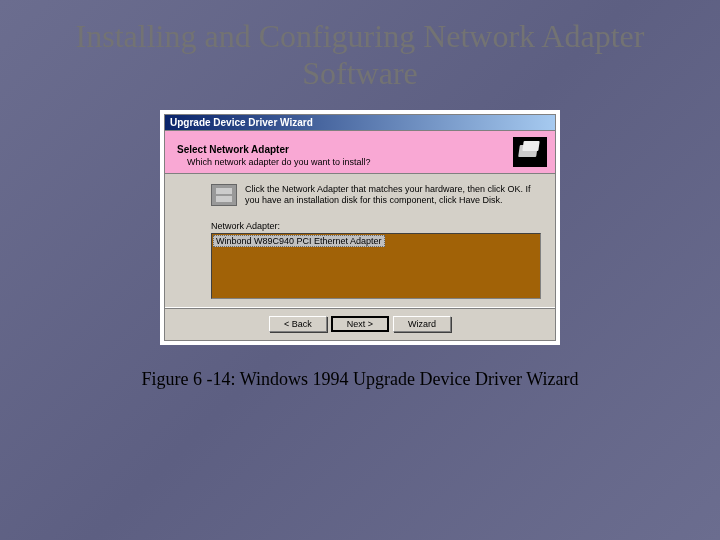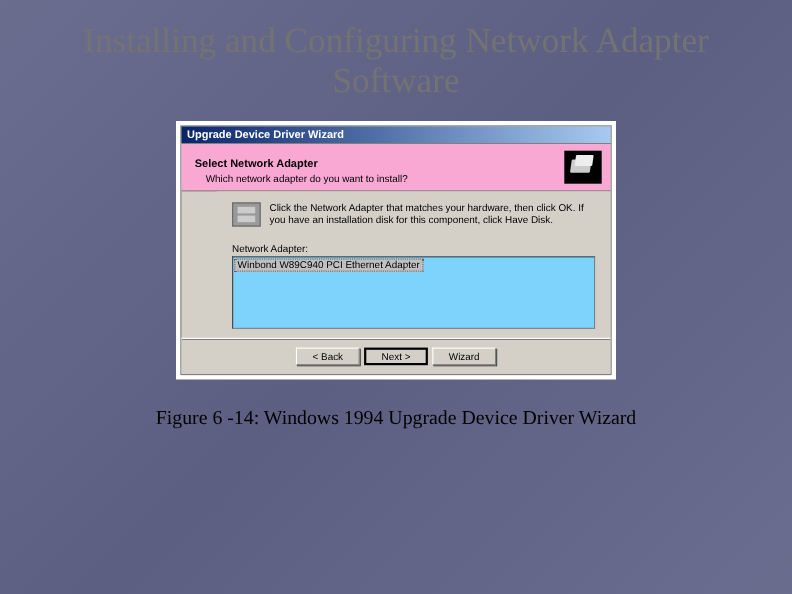--- a/index.html
+++ b/index.html
@@ -120,21 +120,21 @@
     font-size: 9px;
     line-height: 1.3;
   }
   .list-label {
     font-size: 9px;
     margin-bottom: 2px;
   }
   .listbox {
     width: 100%;
     height: 66px;
-    background: #7dd3fc;
+    background: #a16207;
     border: 1px solid #808080;
     border-top-color: #404040;
     border-left-color: #404040;
     padding: 1px;
     font-size: 9px;
   }
   .listbox-item {
     background: #c0c0c0;
     border: 1px dotted #666;
     padding: 0 2px;

